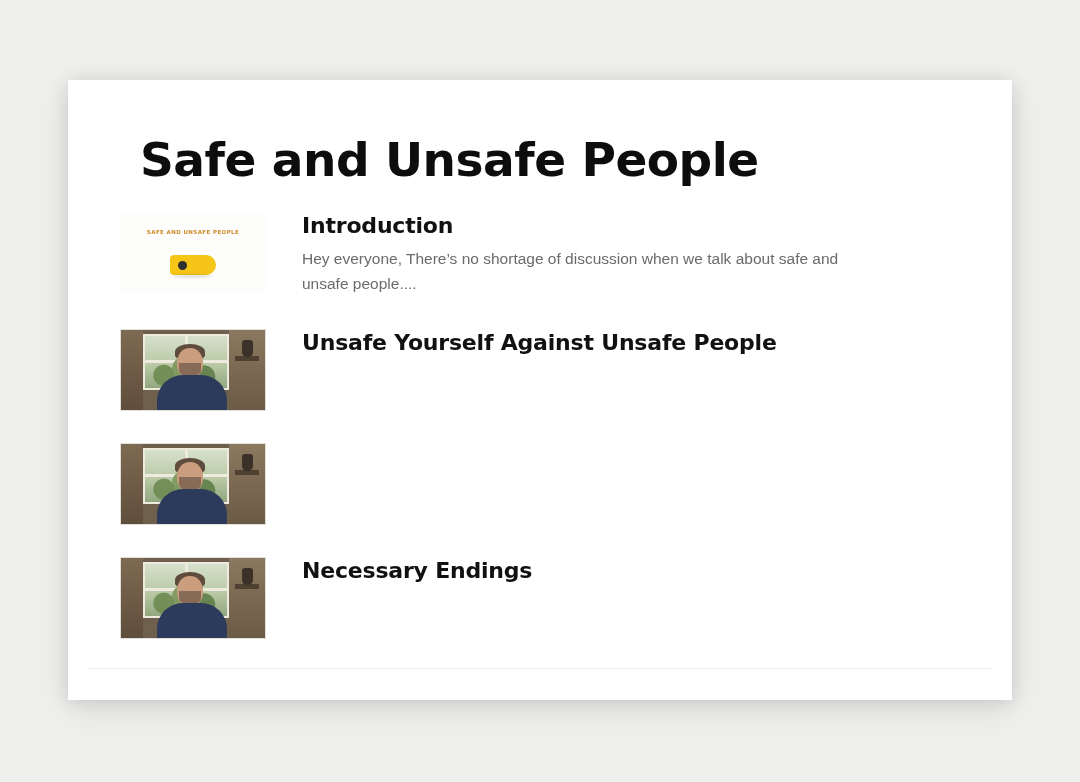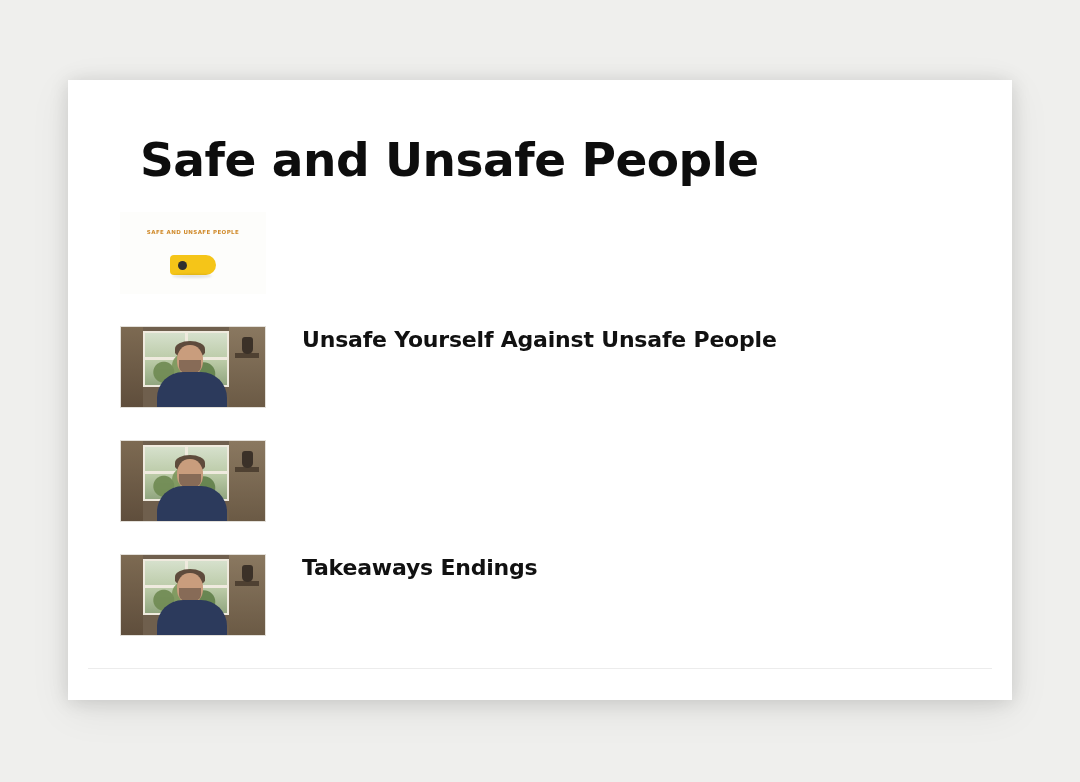--- a/index.html
+++ b/index.html
@@ -217,20 +217,24 @@
 
     <div class="course-title">Safe and Unsafe People</div>
 
     <div class="lesson-list">
 
       <div class="lesson-row">
         <div class="thumb intro">
           <div class="mini-title">SAFE AND UNSAFE PEOPLE</div>
           <div class="tape"></div>
           <div class="tape-shadow"></div>
+        </div>
+        <div class="lesson-text">
+          <div class="lesson-title">Introduction</div>
+          <div class="lesson-desc">Hey everyone, There’s no shortage of discussion when we talk about safe and unsafe people....</div>
         </div>
       </div>
 
       <div class="lesson-row">
         <div class="thumb video">
           <div class="wall-left"></div>
           <div class="window">
             <div class="mullion-v"></div>
             <div class="mullion-h"></div>
           </div>
@@ -276,21 +280,21 @@
           <div class="foliage"></div>
           <div class="wall-right"></div>
           <div class="shelf"></div>
           <div class="vase"></div>
           <div class="hair"></div>
           <div class="head"></div>
           <div class="beard"></div>
           <div class="body"></div>
         </div>
         <div class="lesson-text">
-          <div class="lesson-title">Takeaways Endings</div>
+          <div class="lesson-title">Necessary Endings</div>
         </div>
       </div>
 
     </div>
 
     <div class="list-divider"></div>
   </div>
 </div>
 
 </body></html>

